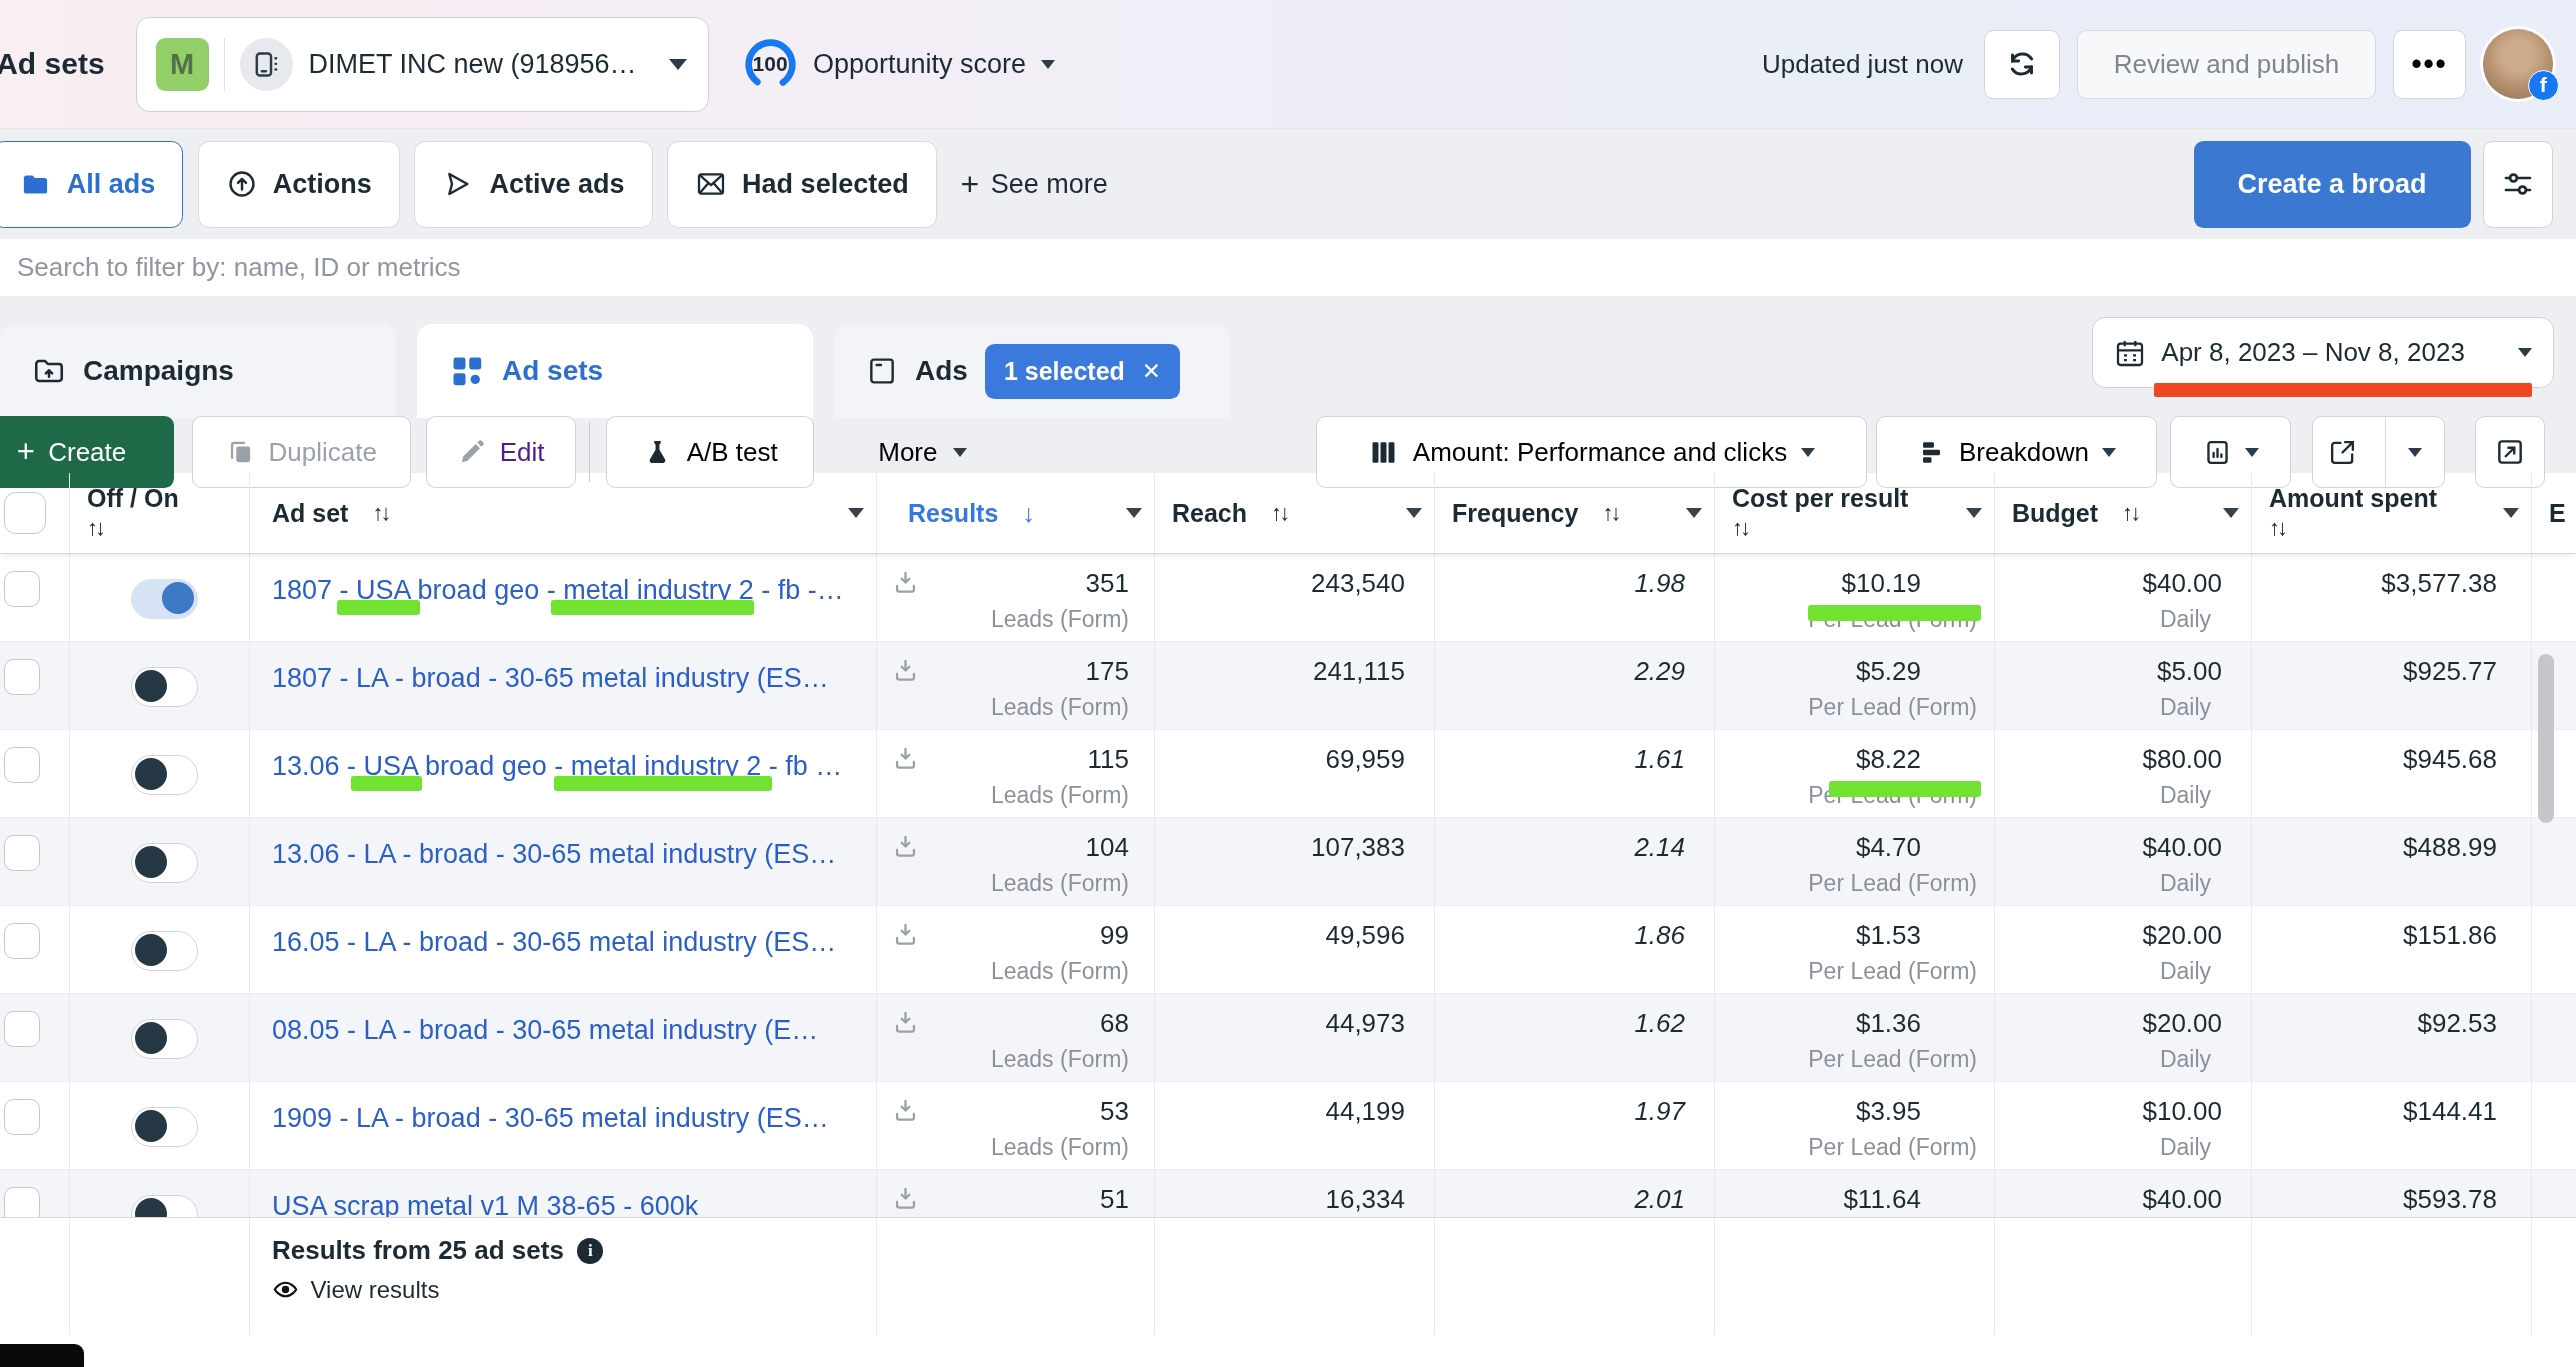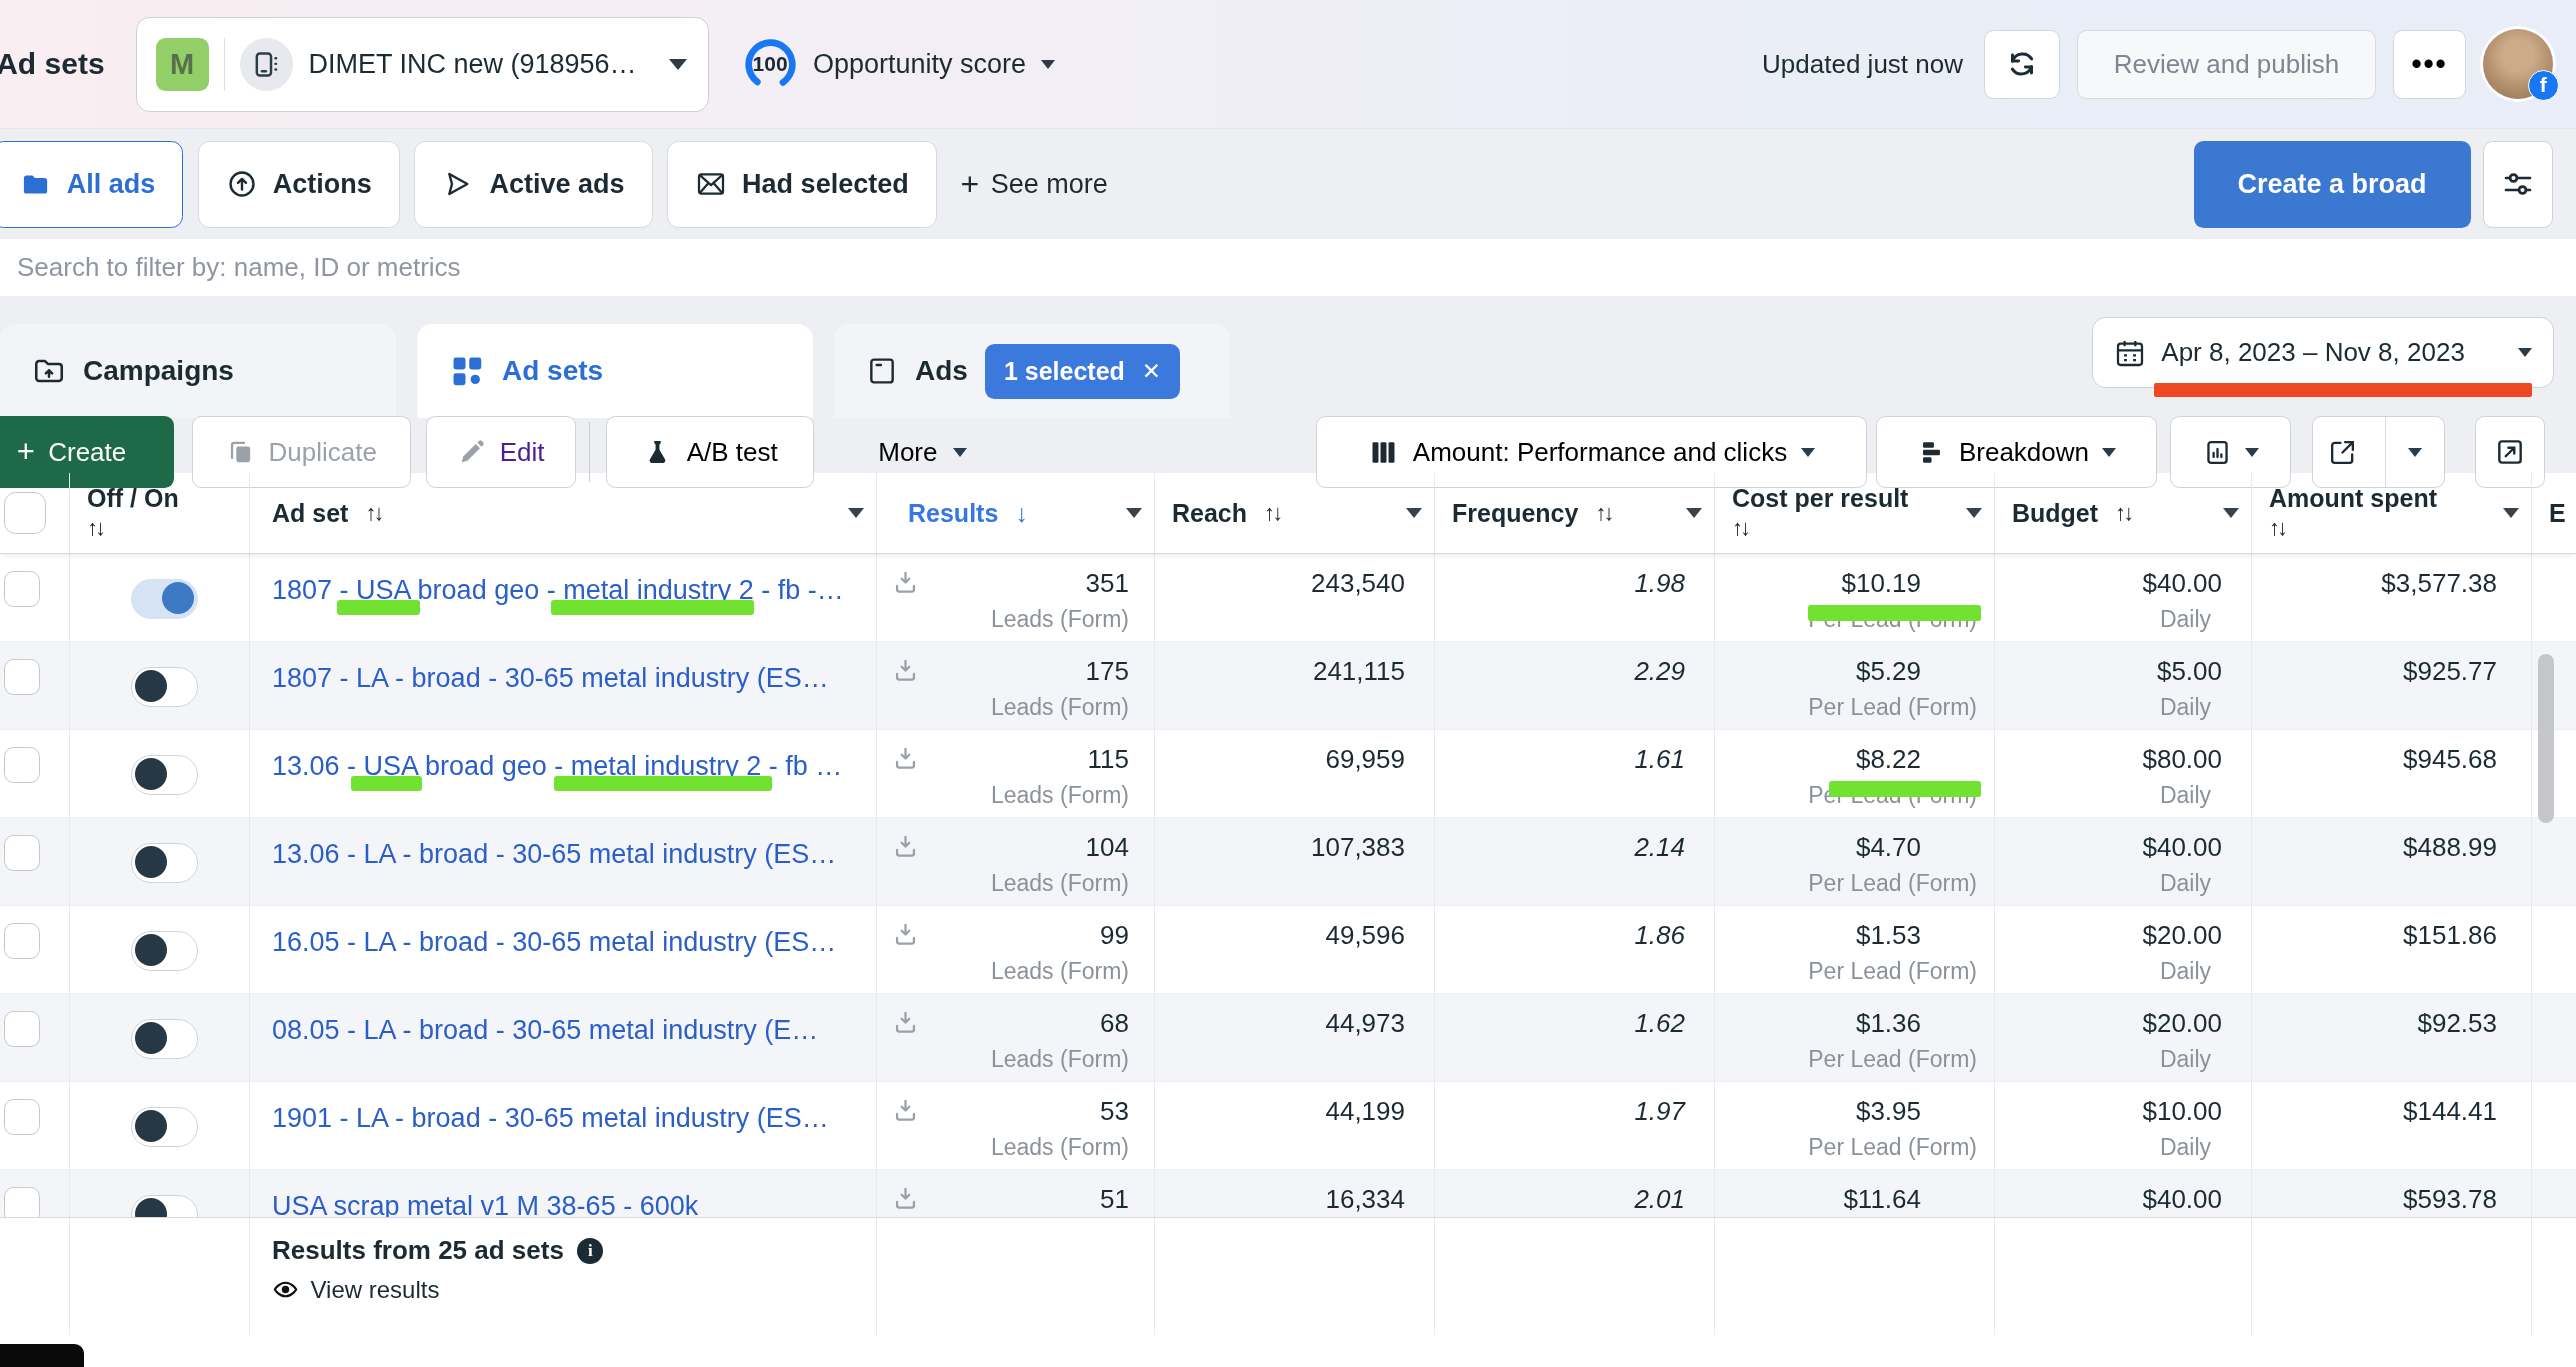--- a/index.html
+++ b/index.html
@@ -110,21 +110,21 @@
   .grid { display:grid; grid-template-columns:70px 180px 627px 278px 280px 280px 280px 257px 280px 1fr; }
   .cell { border-right:1px solid #e7e9ed; position:relative; }
   .cell.col-ends { border-right:none; }
   .thead { height:81px; border-bottom:1px solid #d4d7dc; position:relative; z-index:2;
     box-shadow:0 3.8px 5.7px -1.9px rgba(0,0,0,.08); }
   .thead .cell { display:flex; flex-direction:column; justify-content:center;
     font-size:25px; font-weight:700; padding-left:17px; line-height:30px; }
   .thead .col-cb { padding-left:1.9px; justify-content:center; }
   .thead .col-adset { padding-left:22px; }
   .thead .col-results { padding-left:31px; color:#3578e5; }
-  .hline { display:flex; align-items:center; gap:17px; }
+  .hline { display:flex; align-items:center; gap:24px; }
   .sort { font-size:22px; font-weight:400; letter-spacing:-2.9px; }
   .sort-down { font-size:25px; font-weight:400; }
   .hcaret { position:absolute; right:12.4px; top:50%; margin-top:-4.8px; width:0; height:0;
     border-left:8.6px solid transparent; border-right:8.6px solid transparent; border-top:10.5px solid #37424d; }
 
   .cbx { display:inline-block; width:36px; height:36px; background:#fff;
     border:1.9px solid #c3c8cf; border-radius:9.5px; }
   .cbx.big { width:42px; height:42px; margin-left:1.9px; border-radius:11.5px; }
 
   .trow { height:88px; border-bottom:1px solid #eceef1; }
@@ -665,21 +665,21 @@
     </div>
     <div class="cell col-spent num">
         <div class="v">$92.53</div>
       </div>
     <div class="cell col-ends"></div>
   </div>
 
   <div class="grid trow">
     <div class="cell col-cb"><span class="cbx"></span></div>
     <div class="cell col-onoff"><span class="toggle off"><span class="knob"></span></span></div>
-    <div class="cell col-adset"><span class="adname">1901 - LA - broad - 30-65 metal industry (ES…</span></div>
+    <div class="cell col-adset"><span class="adname">1909 - LA - broad - 30-65 metal industry (ES…</span></div>
     <div class="cell col-results num">
       <span class="dlicon">
         <svg width="27" height="27" viewBox="0 0 24 24" fill="none" stroke="#9aa0a8" stroke-width="2" stroke-linecap="round">
           <path d="M12 3.5v8.5m0 0l-3.4-3.4M12 12l3.4-3.4"></path>
             <path d="M4.5 15v3.2c0 1 .8 1.8 1.8 1.8h11.4c1 0 1.8-.8 1.8-1.8V15"></path>
         </svg>
       </span>
       <div class="v">53</div>
       <div class="sub">Leads (Form)</div>
     </div>

